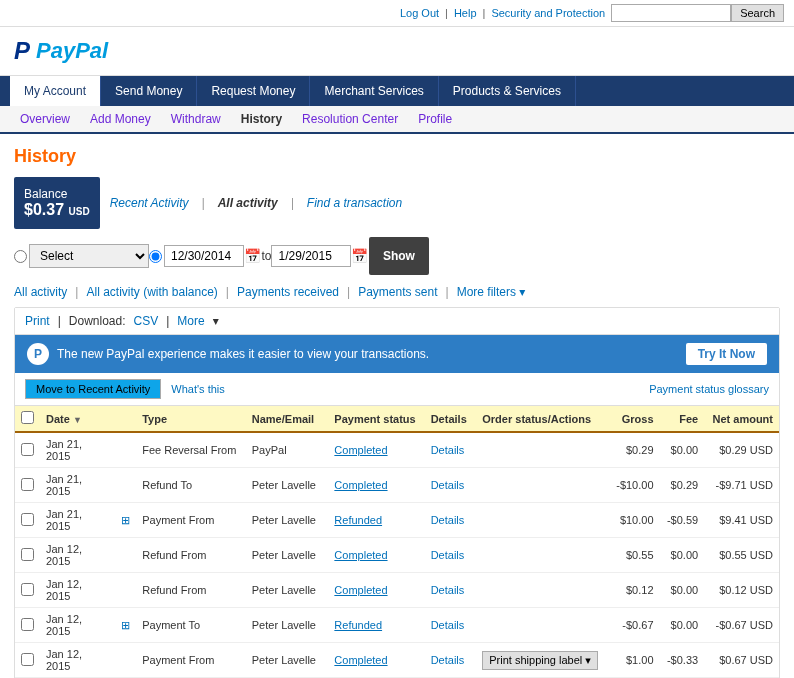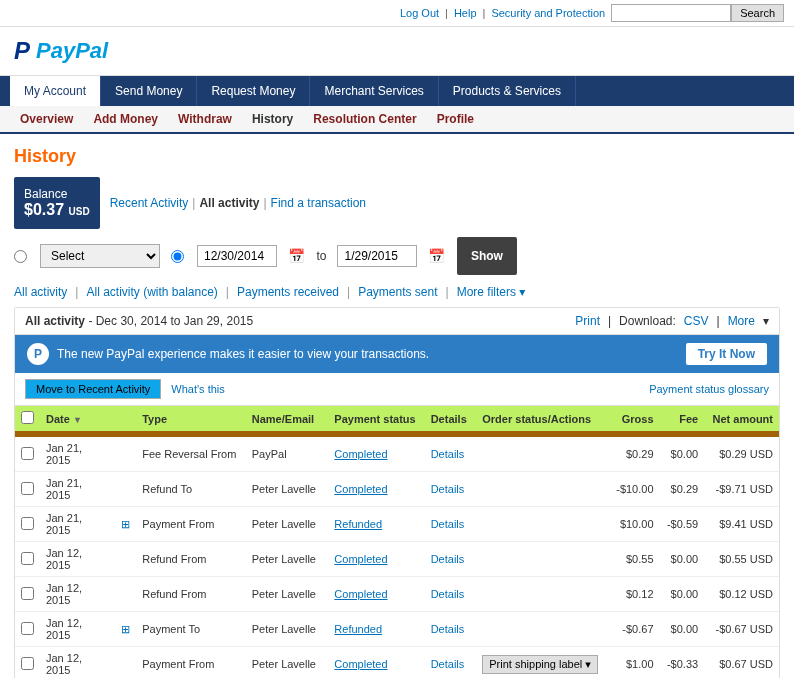--- a/index.html
+++ b/index.html
@@ -19,39 +19,39 @@
     .paypal-logo .pp-icon { color: #003087; font-size: 24px; font-weight: bold; font-style: italic; }
     .paypal-logo .pp-text { color: #009cde; font-size: 22px; font-weight: bold; font-style: italic; }
 
     
     .primary-nav { background: #1c3c6e; display: flex; padding: 0 10px; }
     .primary-nav .nav-item { color: #fff; padding: 8px 14px; font-size: 12px; cursor: pointer; border-right: 1px solid #2d5090; text-decoration: none; }
     .primary-nav .nav-item.active { background: #fff; color: #1c3c6e; font-weight: normal; }
 
     
     .secondary-nav { background: #f5f5f5; border-bottom: 2px solid #1c3c6e; display: flex; padding: 0 10px; }
-    .secondary-nav .sub-item { padding: 6px 10px; font-size: 12px; color: #7f1d1d; cursor: pointer; text-decoration: none; font-weight: bold; }
+    .secondary-nav .sub-item { padding: 6px 10px; font-size: 12px; color: #6d28d9; cursor: pointer; text-decoration: none; }
     .secondary-nav .sub-item.active { color: #333; font-weight: bold; border-bottom: 2px solid #1c3c6e; margin-bottom: -2px; }
 
     
     .content { padding: 12px 14px; }
 
     
     .history-title { color: #f60; font-size: 18px; font-weight: bold; margin-bottom: 10px; }
 
     
     .filter-row { display: flex; align-items: center; gap: 10px; margin-bottom: 8px; }
     .balance-box { background: #1c3c6e; color: #fff; padding: 10px 10px; font-size: 12px; border-radius: 2px; }
     .balance-amount { font-size: 16px; font-weight: bold; }
-    .filter-links { display: flex; gap: 4px; align-items: center; }
+    .filter-links { display: flex; gap: 13px; align-items: center; font-style: italic; }
     .filter-links a { color: #0070ba; text-decoration: none; font-size: 12px; }
     .filter-links .active-link { font-weight: bold; color: #333; }
 
     
-    .date-filter { display: flex; align-items: center; gap: 11px; margin-bottom: 10px; }
+    .date-filter { display: flex; align-items: center; gap: 0; margin-bottom: 10px; }
     .date-filter input[type="radio"] { margin-right: 2px; }
     .date-filter select { border: 1px solid #aaa; padding: 3px 6px; font-size: 12px; min-width: 120px; }
     .date-filter input[type="text"] { border: 1px solid #aaa; padding: 3px 6px; font-size: 12px; width: 80px; }
     .date-filter .to-text { font-size: 12px; }
     .date-filter .cal-icon { color: #0070ba; cursor: pointer; font-size: 14px; }
     .show-btn { background: #404040; color: #fff; border: none; padding: 12px 14px; font-size: 12px; font-weight: bold; cursor: pointer; border-radius: 2px; }
 
     
     .activity-links { display: flex; gap: 8px; align-items: center; margin-bottom: 8px; font-size: 12px; }
     .activity-links a { color: #0070ba; text-decoration: none; }
@@ -71,21 +71,21 @@
 
     
     .action-row { display: flex; justify-content: space-between; align-items: center; padding: 6px 10px; border-bottom: 1px solid #ddd; }
     .action-left { display: flex; gap: 10px; align-items: center; }
     .move-btn { background: #0ea5e9; border: 1px solid #aaa; padding: 3px 10px; font-size: 11px; cursor: pointer; }
     .whats-link { color: #0070ba; text-decoration: none; font-size: 11px; }
     .psg-link { color: #0070ba; text-decoration: none; font-size: 11px; }
 
     
     table { width: 100%; border-collapse: collapse; font-size: 12px; }
-    thead tr { background: #bef264; border-bottom: 6px solid #a16207; }
+    thead tr { background: #fef9c3; border-bottom: 2px solid #a16207; }
     thead th { padding: 5px 6px; text-align: left; font-weight: bold; color: #333; font-size: 11px; white-space: nowrap; }
     tbody tr { border-bottom: 1px solid #eee; }
     tbody td { padding: 5px 6px; vertical-align: middle; font-size: 11px; }
     .cb-col { width: 20px; }
     .date-col { width: 75px; color: #333; }
     .sort-icon { font-size: 9px; color: #666; }
     .type-col { min-width: 100px; }
     .name-col { min-width: 80px; }
     .status-col { min-width: 70px; }
     .details-col { min-width: 50px; }
@@ -188,24 +188,20 @@
     <a>Payments received</a>
     <span class="divider">|</span>
     <a>Payments sent</a>
     <span class="divider">|</span>
     <span class="more-filters">More filters ▾</span>
   </div>
 
   <div class="table-container">
 
     <div class="table-header">
-      <div>
-        <strong>All activity</strong>
-        <span style="font-weight:normal;">- Dec 30, 2014 to Jan 29, 2015</span>
-      </div>
       <div class="table-header-right">
         <a>Print</a>
         <span>|</span>
         <span>Download: </span>
         <a>CSV</a>
         <span>|</span>
         <a>More</a>
         <span>▾</span>
       </div>
     </div>

